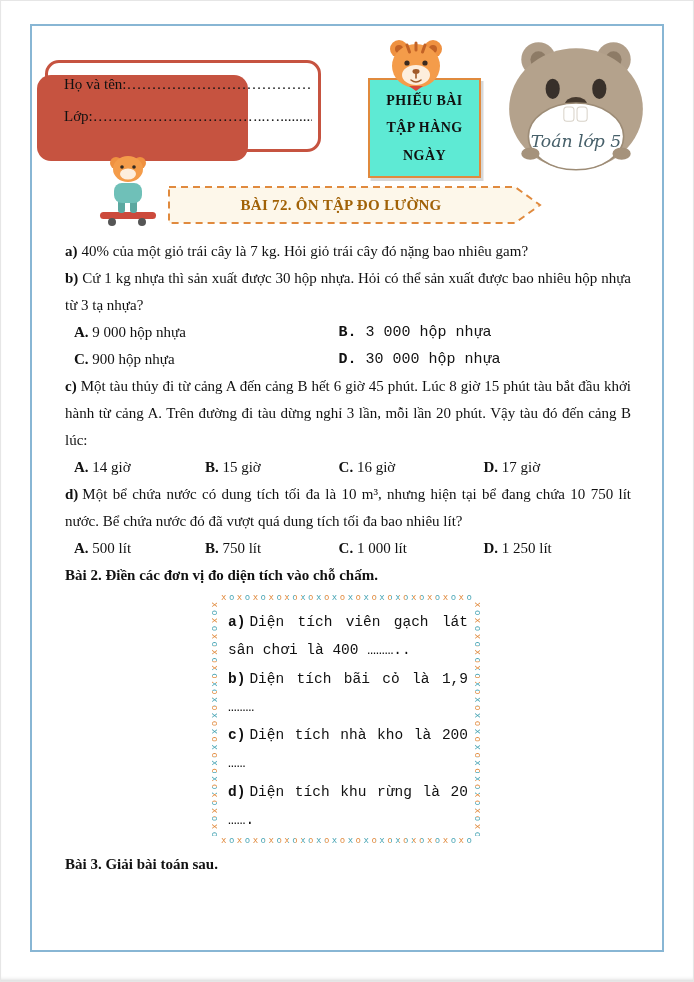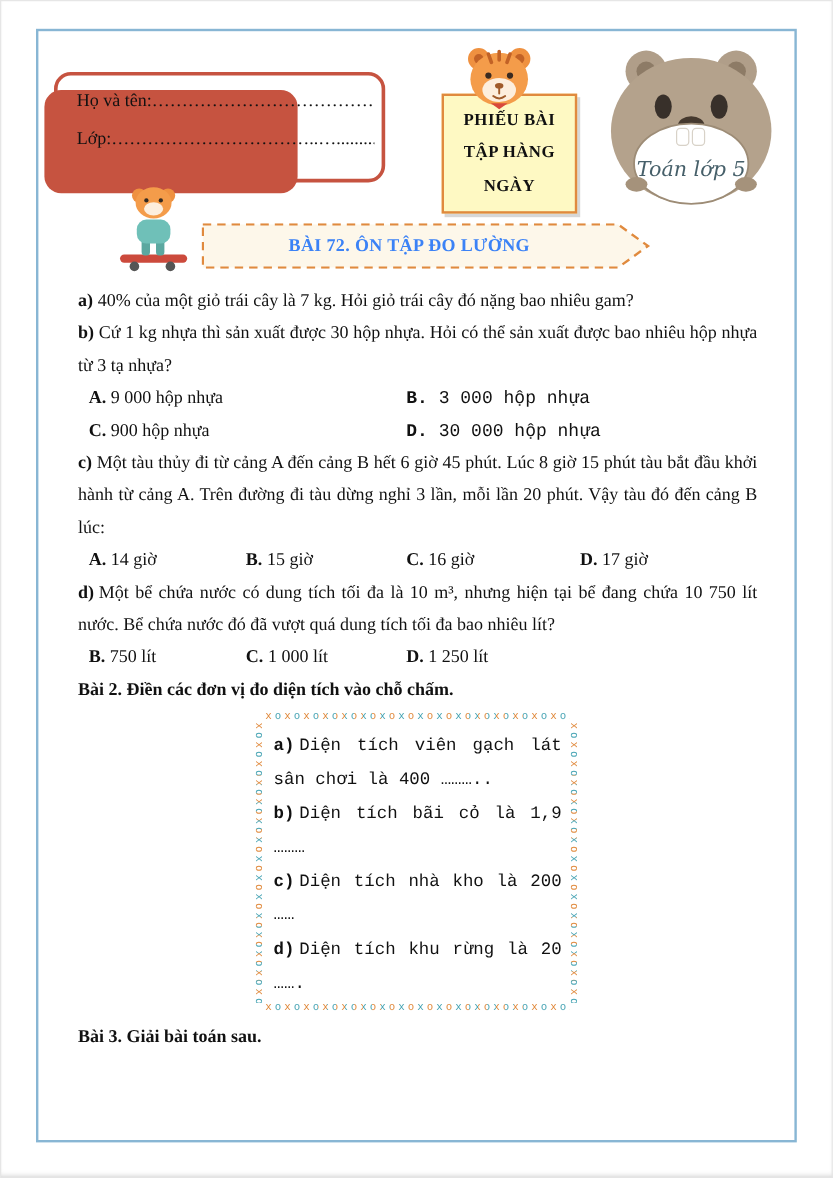--- a/index.html
+++ b/index.html
@@ -23,33 +23,33 @@
     content:""; position:absolute; z-index:-1;
     left:-11px; top:12px; height:100%; right:70px;
     background:#c65340; border-radius:14px;
   }
   .info-line { margin:13px 6px 0 16px; font-size:15px; white-space:nowrap; overflow:hidden; }
   .info-line + .info-line { margin-top:15px; }
 
   .tiger-head { position:absolute; left:354px; top:10px; width:60px; height:58px; z-index:4; }
   .title-box {
     position:absolute; left:336px; top:52px; width:113px; min-height:92px; z-index:3;
-    border:2px solid #e08a3e; background:#fef9c3; padding:7px 2px;
+    border:2px solid #e08a3e; background:#5eead4; padding:7px 2px;
     text-align:center; font-weight:bold; font-size:14px; line-height:1.95; letter-spacing:.4px;
     box-shadow:2.5px 3px 0 rgba(110,110,110,.28);
   }
   .beaver { position:absolute; left:468px; top:8px; width:152px; height:142px; }
 
   .skater { position:absolute; left:64px; top:126px; width:64px; height:76px; z-index:2; }
   .banner { position:absolute; left:136px; top:160px; width:374px; height:38px; }
   .banner svg { position:absolute; inset:0; }
   .banner-text {
     position:absolute; left:0; right:28px; top:0; bottom:0;
     display:flex; align-items:center; justify-content:center;
-    font-weight:bold; font-size:15px; color:#3b82f6; letter-spacing:.3px;
+    font-weight:bold; font-size:15px; color:#a16207; letter-spacing:.3px;
   }
   
   .content {
     position:absolute; left:33px; top:212px; width:566px;
     font-size:15px; line-height:1.8; text-align:justify;
   }
   .content p { margin:0; }
   .section-heading { font-weight:bold; text-align:left; }
   .qlabel { margin-right:4px; }
   .opts { display:flex; padding-left:9px; }
@@ -180,20 +180,21 @@
     <p class="q"><b class="qlabel">c)</b><span>Một tàu thủy đi từ cảng A đến cảng B hết 6 giờ 45 phút. Lúc 8 giờ 15 phút tàu bắt đầu khởi hành từ cảng A. Trên đường đi tàu dừng nghỉ 3 lần, mỗi lần 20 phút. Vậy tàu đó đến cảng B lúc:</span></p>
     <div class="opts opts-4">
       <span class="opt"><b>A.</b> <span>14 giờ</span></span>
       <span class="opt"><b>B.</b> <span>15 giờ</span></span>
       <span class="opt"><b>C.</b> <span>16 giờ</span></span>
       <span class="opt"><b>D.</b> <span>17 giờ</span></span>
     </div>
 
     <p class="q"><b class="qlabel">d)</b><span>Một bể chứa nước có dung tích tối đa là 10 m³, nhưng hiện tại bể đang chứa 10 750 lít nước. Bể chứa nước đó đã vượt quá dung tích tối đa bao nhiêu lít?</span></p>
     <div class="opts opts-4">
+      <span class="opt"><b>A.</b> <span>500 lít</span></span>
       <span class="opt"><b>B.</b> <span>750 lít</span></span>
       <span class="opt"><b>C.</b> <span>1 000 lít</span></span>
       <span class="opt"><b>D.</b> <span>1 250 lít</span></span>
     </div>
 
     <p class="section-heading">Bài 2. Điền các đơn vị đo diện tích vào chỗ chấm.</p>
 
     <div class="xoxo-box">
       <div class="xoxo xoxo-top">xoxoxoxoxoxoxoxoxoxoxoxoxoxoxoxoxoxoxoxoxoxoxoxoxoxoxoxoxo</div>
       <div class="xoxo xoxo-bottom">xoxoxoxoxoxoxoxoxoxoxoxoxoxoxoxoxoxoxoxoxoxoxoxoxoxoxoxoxo</div>

